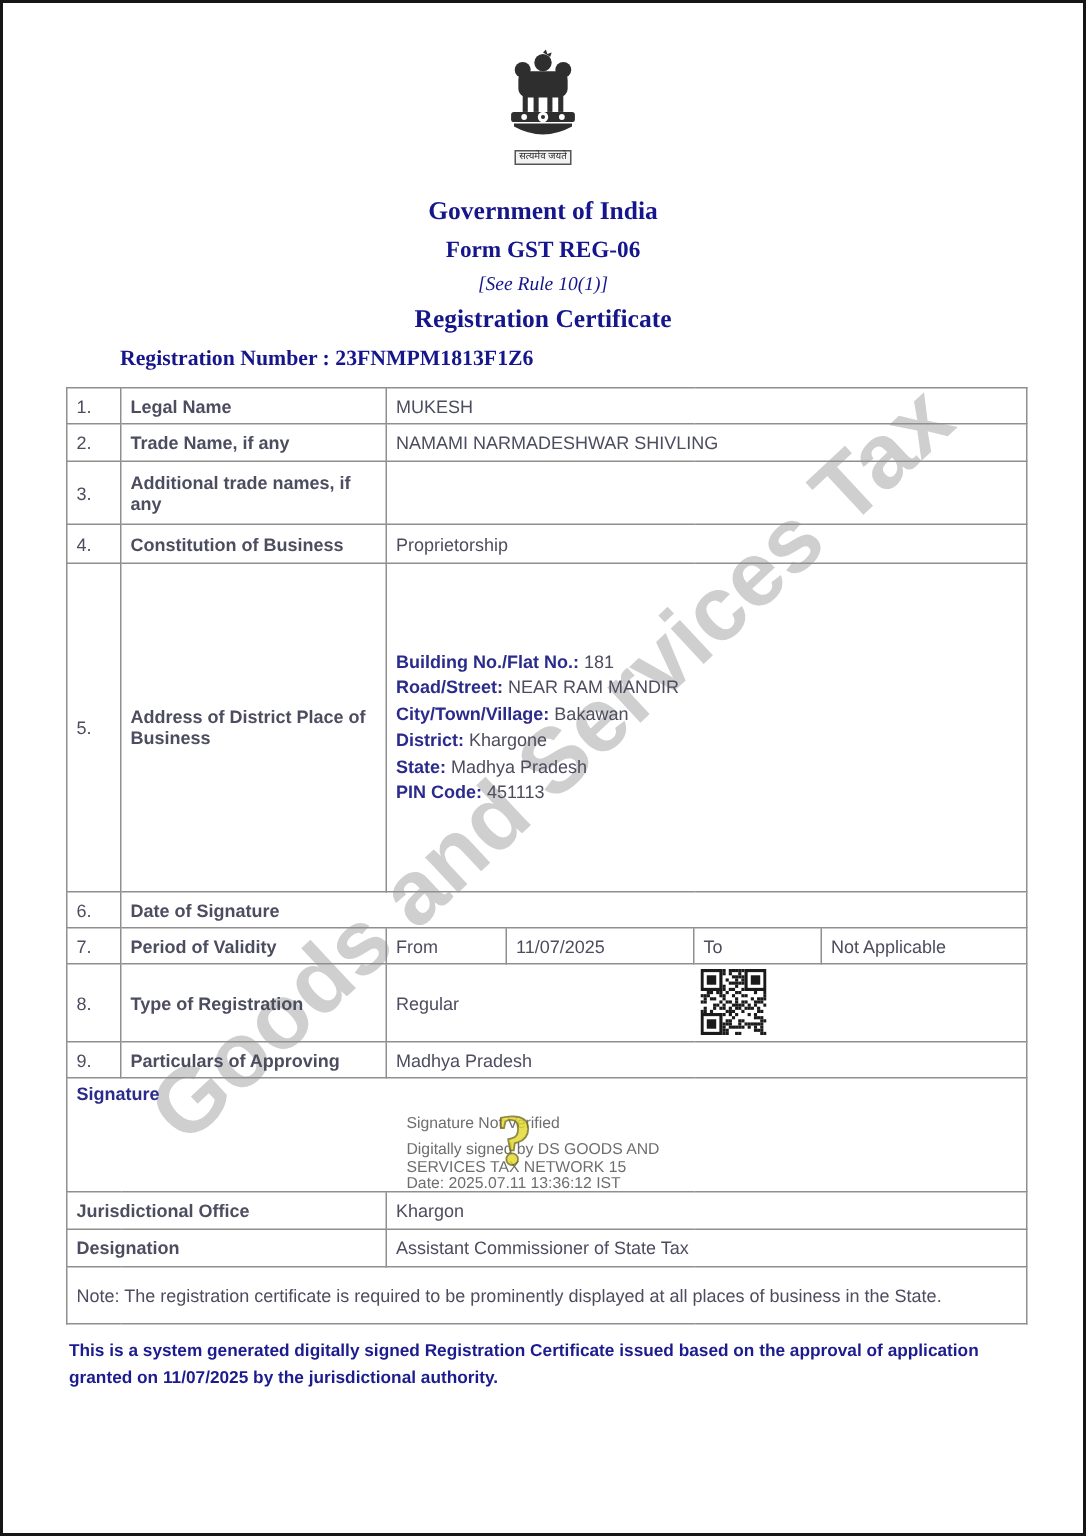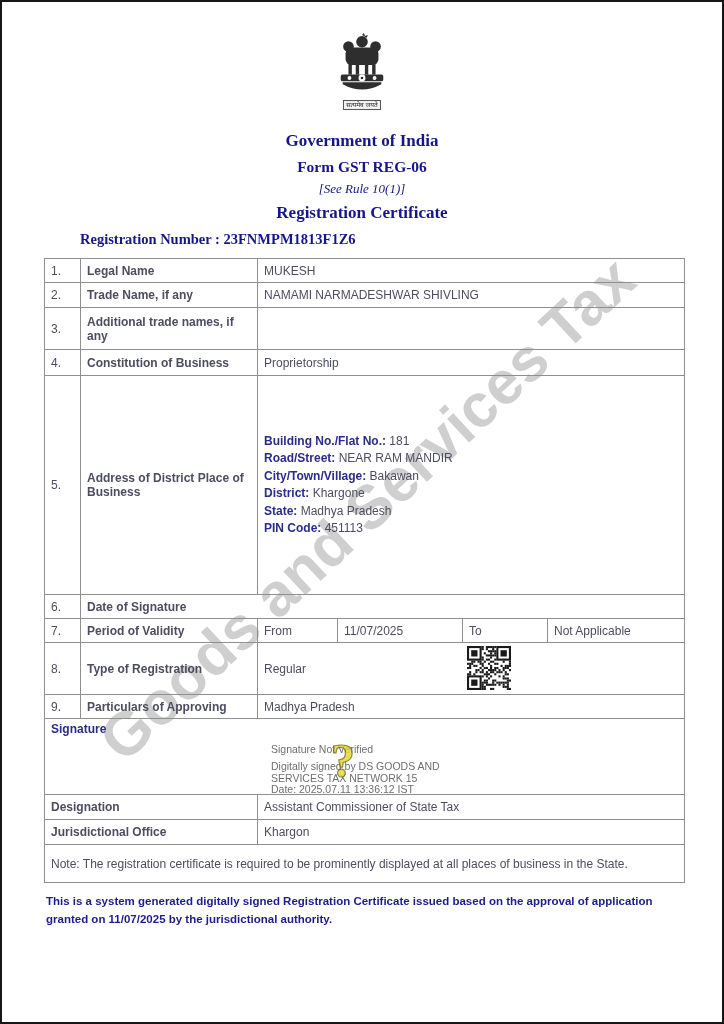--- a/index.html
+++ b/index.html
@@ -371,27 +371,27 @@
           <div class="sig-block">
             <div class="sig-nv">Signature Not Verified</div>
             <div class="sig-l">Digitally signed by DS GOODS AND</div>
             <div class="sig-l">SERVICES TAX NETWORK 15</div>
             <div class="sig-l">Date: 2025.07.11 13:36:12 IST</div>
             <div class="sig-q">?</div>
           </div>
         </td>
       </tr>
       <tr class="h25">
+        <td colspan="2" class="lbl">Jurisdictional Office</td>
+        <td colspan="4">Khargon</td>
+      </tr>
+      <tr class="h25">
         <td colspan="2" class="lbl">Designation</td>
         <td colspan="4">Assistant Commissioner of State Tax</td>
       </tr>
-      <tr class="h25">
-        <td colspan="2" class="lbl">Jurisdictional Office</td>
-        <td colspan="4">Khargon</td>
-      </tr>
       <tr class="h38">
         <td colspan="6" class="note-cell">Note: The registration certificate is required to be prominently displayed at all places of business in the State.</td>
       </tr>
     </tbody>
   </table>
 
   <div class="footer">This is a system generated digitally signed Registration Certificate issued based on the approval of application granted on 11/07/2025 by the jurisdictional authority.</div>
 
 </div>
 

